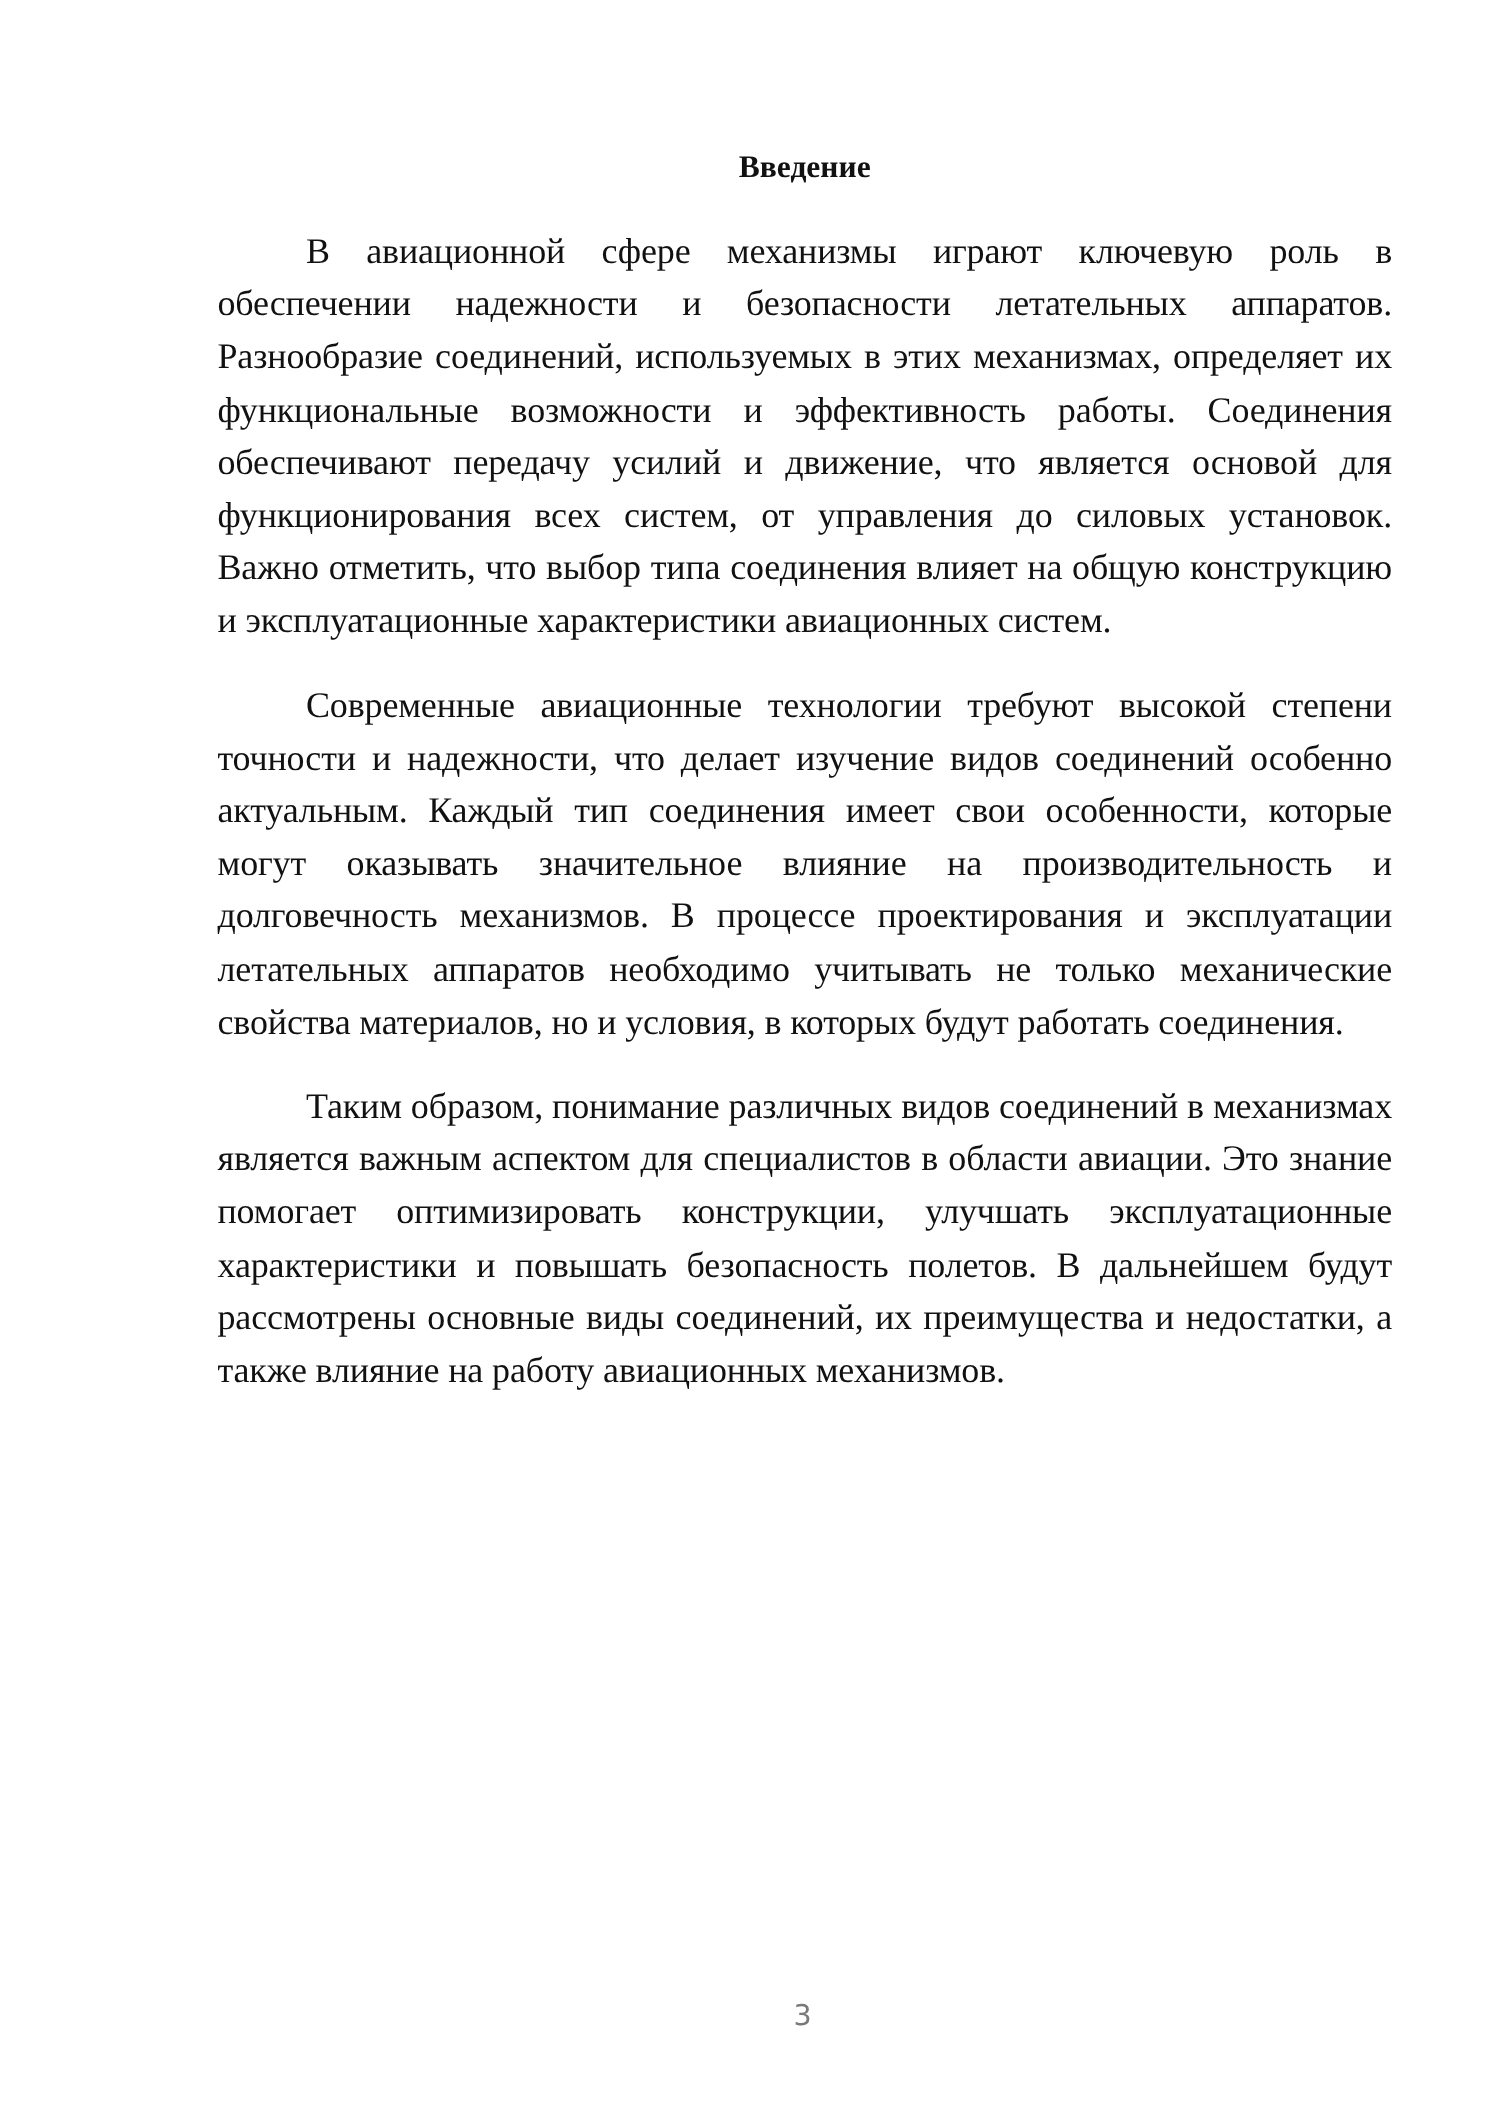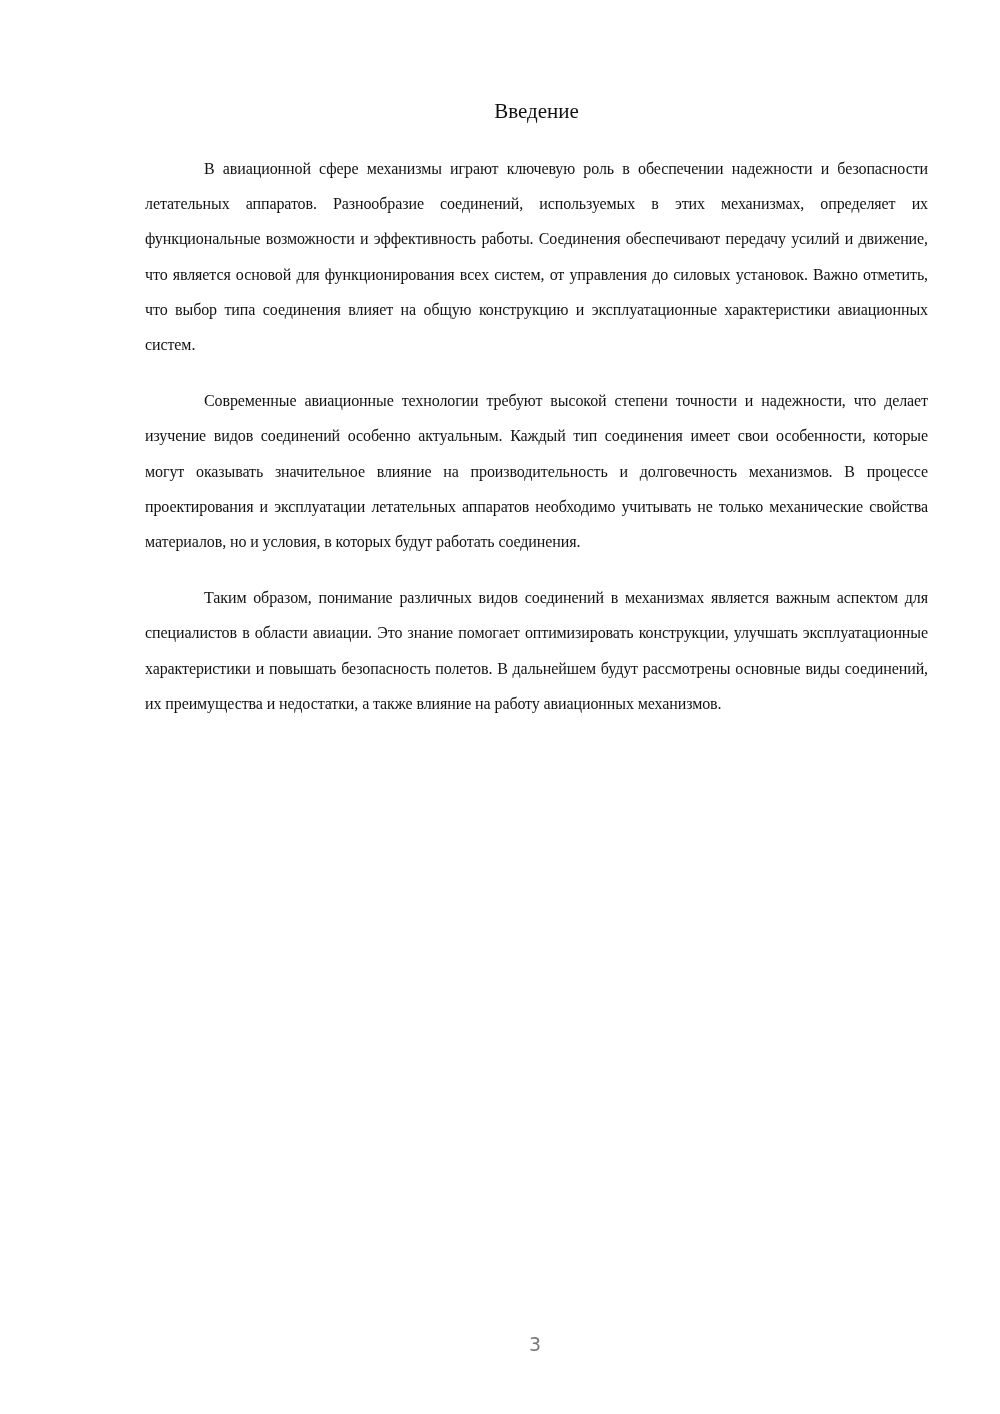--- a/index.html
+++ b/index.html
@@ -24,29 +24,29 @@
       background: #ffffff;
     }
     .content {
       position: absolute;
       left: 145px;
       top: 96px;
       width: 783px;
     }
     .title {
       text-align: center;
-      font-weight: normal;
+      font-weight: bold;
       font-size: 21px;
       line-height: 30px;
       height: 30px;
       margin: 0 0 25px 0;
       color: #111111;
     }
     .para {
-      font-size: 16px;
+      font-size: 24px;
       line-height: 35.2px;
       text-align: justify;
       text-indent: 59px;
       margin: 12px 0 21px 0;
       letter-spacing: -0.1px;
     }
     .page-number {
       position: absolute;
       left: 0;
       width: 1070px;

